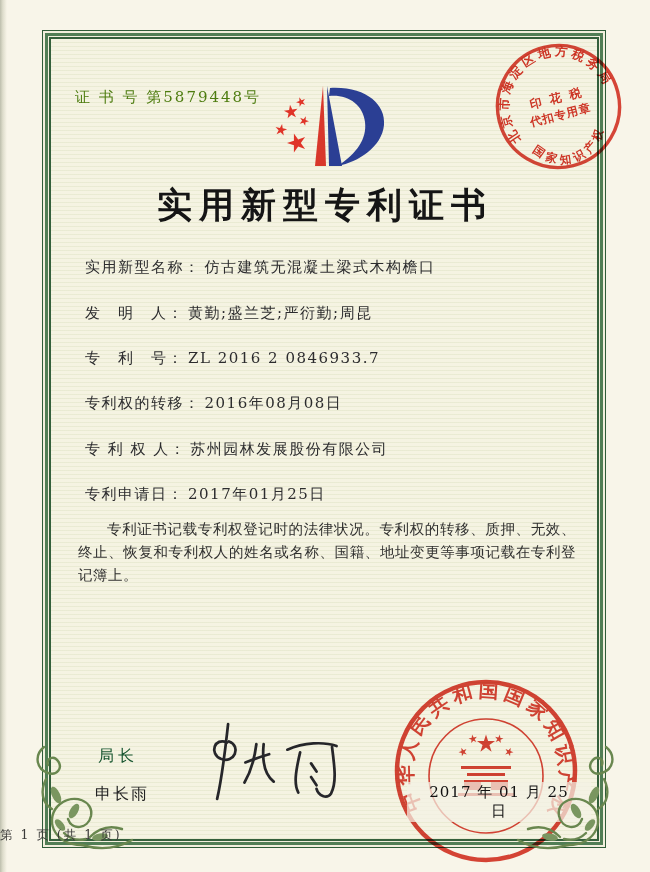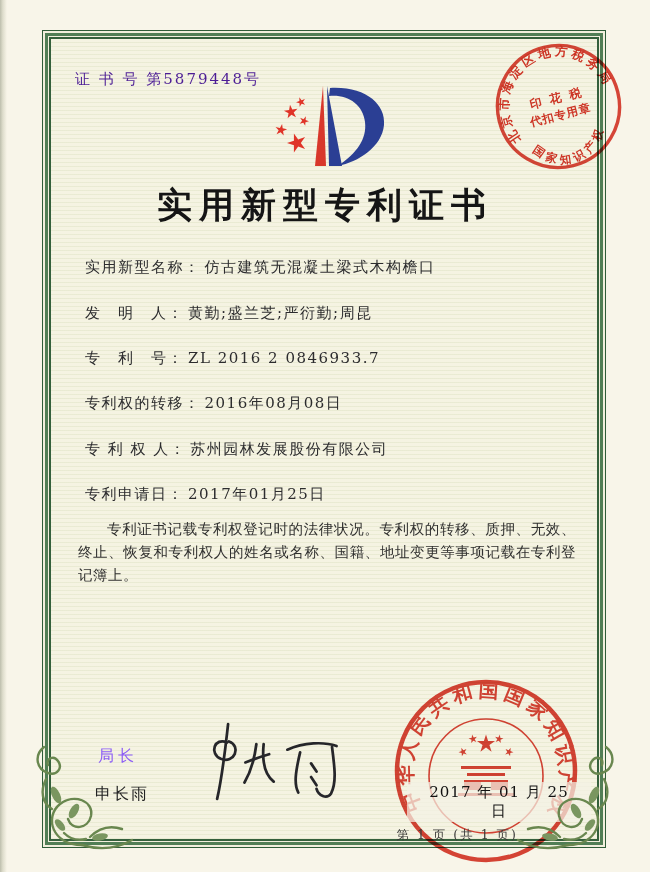--- a/index.html
+++ b/index.html
@@ -14,31 +14,31 @@
     background:linear-gradient(90deg,#8d927c 0%,#c9c9b4 40%,rgba(248,245,233,0) 100%);opacity:.55;}
   
   .frame{
     left:42px;top:30px;width:562px;height:816px;
     border:1px solid #2f5c38;
     box-shadow: inset 0 0 0 2px #f2efdd, inset 0 0 0 5px #517e55, inset 0 0 0 6px #f2efdd, inset 0 0 0 8px #35603c;
     background:
       repeating-linear-gradient(0deg, rgba(173,190,132,0.16) 0 1px, rgba(0,0,0,0) 1px 4px),
       #f5f3e2;
   }
-  .cert-no{left:75px;top:70px;font-size:15px;letter-spacing:2px;color:#4c1d95;text-align:right;}
+  .cert-no{left:75px;top:88px;font-size:15px;letter-spacing:2px;color:#4d7c0f;text-align:right;}
   .title{left:0;top:182px;width:650px;text-align:center;font-size:35px;font-weight:bold;
     letter-spacing:7px;color:#151515;}
   .field{left:76px;font-size:15px;color:#2c2c2e;letter-spacing:1.5px;white-space:nowrap;}
   .field .lab{margin-right:4px;margin-left:9px;}
   .body-text{left:78px;top:518px;width:498px;font-size:14.5px;line-height:23px;
     color:#30302f;text-align:justify;letter-spacing:.5px;}
   .body-text p{margin:0;text-indent:2em;}
-  .sig-title{left:98px;top:746px;font-size:16px;letter-spacing:4px;color:#8b5cf6;}
+  .sig-title{left:98px;top:746px;font-size:16px;letter-spacing:4px;color:#14532d;}
   .sig-name{left:95px;top:784px;font-size:16px;letter-spacing:2px;color:#222;}
-  .footer{left:0;top:827px;width:518px;text-align:right;font-size:12.5px;
+  .footer{left:0;top:827px;width:518px;text-align:left;font-size:12.5px;
     letter-spacing:2px;color:#3a3a38;}
   .seal-date{left:407px;top:782px;width:160px;text-align:center;font-size:15px;
     color:#111;letter-spacing:1px;background:rgba(244,241,228,0.72);padding:1px 12px;}
   .stamp{mix-blend-mode:multiply;}
 </style>
 </head>
 <body>
 
 <div class="abs scan-edge"></div>
 <div class="abs frame"></div>

